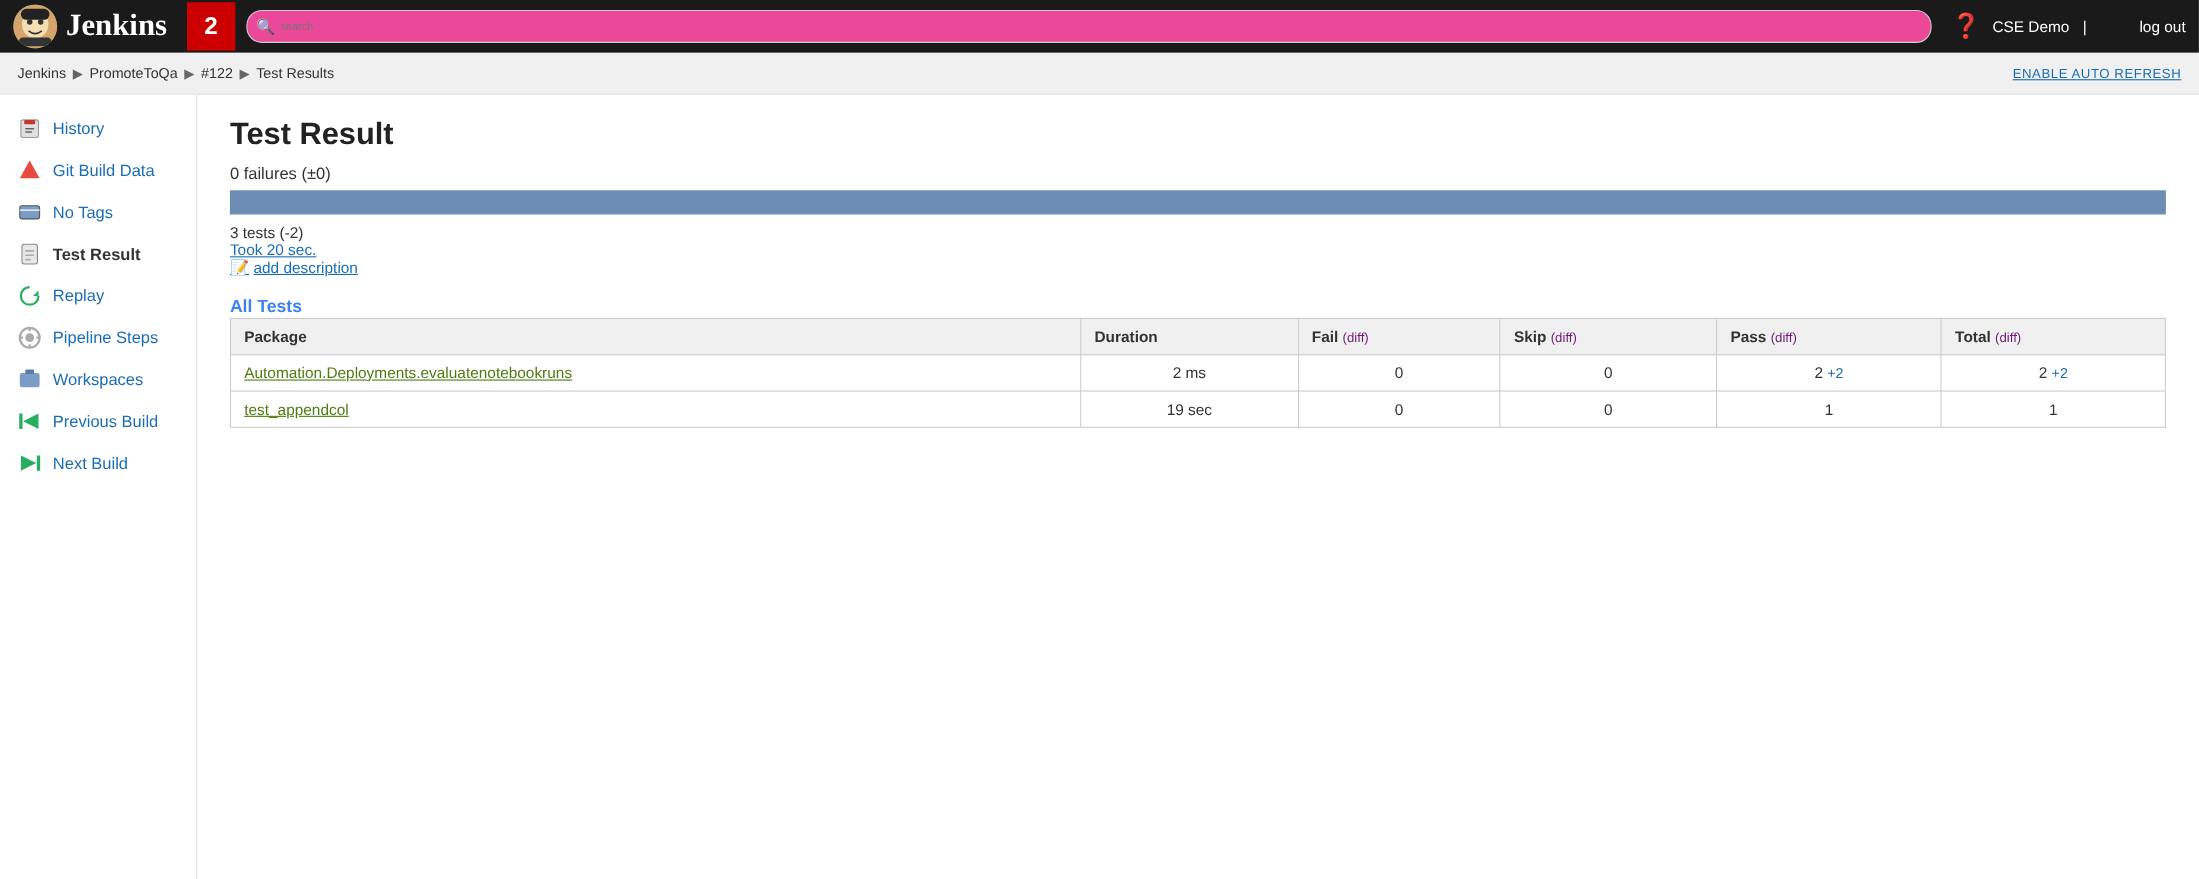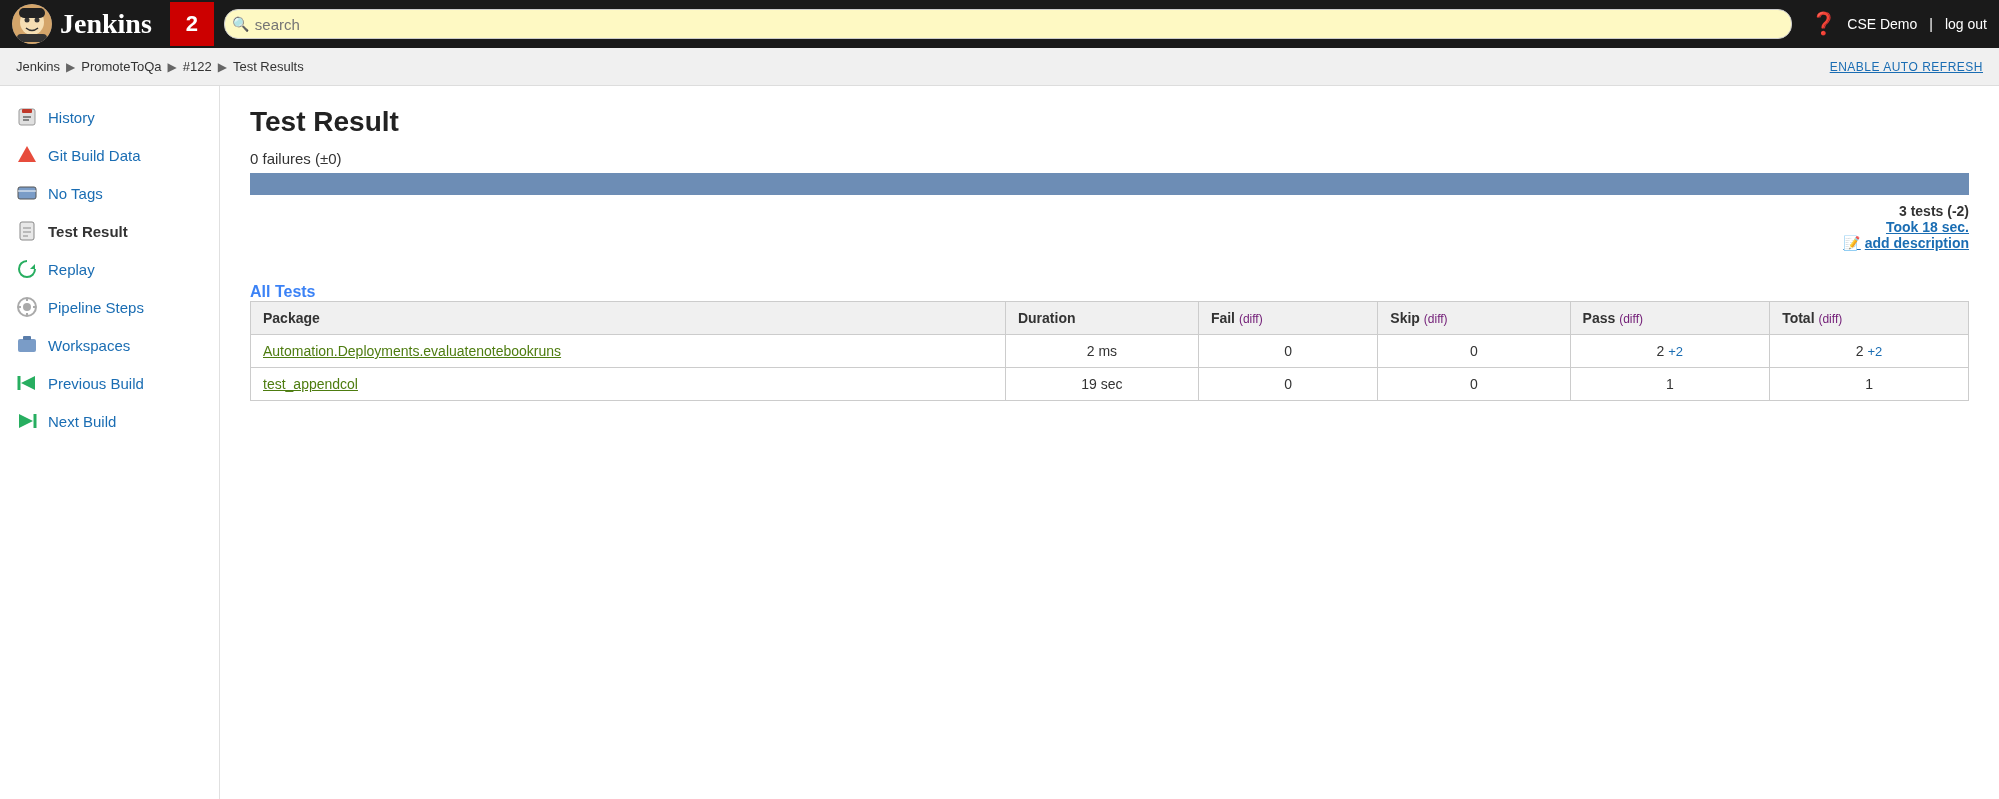--- a/index.html
+++ b/index.html
@@ -45,23 +45,23 @@
       justify-content: center;
       margin-left: 8px;
       flex-shrink: 0;
     }
     .search-input {
       width: 100%;
       height: 30px;
       border: 1px solid #ccc;
       border-radius: 14px;
       padding: 0 10px 0 30px;
-      font-size: 15px;
+      font-size: 10px;
       outline: none;
-      background: #fef9c3;
+      background: #ec4899;
     }
     .search-wrapper {
       position: relative;
       flex: 1;
     }
     .search-icon-inner {
       position: absolute;
       left: 9px;
       top: 50%;
       transform: translateY(-50%);
@@ -83,20 +83,21 @@
     }
     .header-user {
       color: #fff;
       font-size: 14px;
     }
     .header-logout {
       color: #fff;
       font-size: 14px;
       text-decoration: none;
       cursor: pointer;
+      margin-left: 36px;
     }
 
     
     .breadcrumb {
       background: #f0f0f0;
       border-bottom: 1px solid #ddd;
       padding: 8px 16px;
       display: flex;
       align-items: center;
       justify-content: space-between;
@@ -128,21 +129,21 @@
     }
 
     
     .layout {
       display: flex;
       height: calc(100vh - 86px);
     }
 
     
     .sidebar {
-      width: 220px;
+      width: 179px;
       flex-shrink: 0;
       padding: 12px 0;
       border-right: 1px solid #e0e0e0;
       background: #fff;
     }
     .sidebar-item {
       display: flex;
       align-items: center;
       gap: 10px;
       padding: 8px 16px;
@@ -193,23 +194,22 @@
     .progress-bar-fill {
       background: #6d8db5;
       height: 100%;
       width: 100%;
     }
 
     .stats-row {
       display: flex;
       justify-content: flex-end;
       flex-direction: column;
-      align-items: flex-end;
-      margin-bottom: 32px;
-      font-weight: bold;
+      align-items: flex-start;
+      margin-bottom: 20px;
     }
     .stats-tests {
       font-size: 14px;
       color: #333;
     }
     .stats-link {
       color: #1a6db3;
       text-decoration: underline;
       cursor: pointer;
       font-size: 14px;
@@ -433,21 +433,21 @@
     <h1 class="page-title">Test Result</h1>
 
     <p class="failures-text">0 failures (±0)</p>
 
     <div class="progress-bar-container">
       <div class="progress-bar-fill"></div>
     </div>
 
     <div class="stats-row">
       <span class="stats-tests">3 tests (-2)</span>
-      <a class="stats-link">Took 18 sec.</a>
+      <a class="stats-link">Took 20 sec.</a>
       <span class="add-desc">
         <span>📝</span>
         <span>add description</span>
       </span>
     </div>
 
     <h2 class="all-tests-title">All Tests</h2>
 
     <table class="tests-table">
       <thead>

